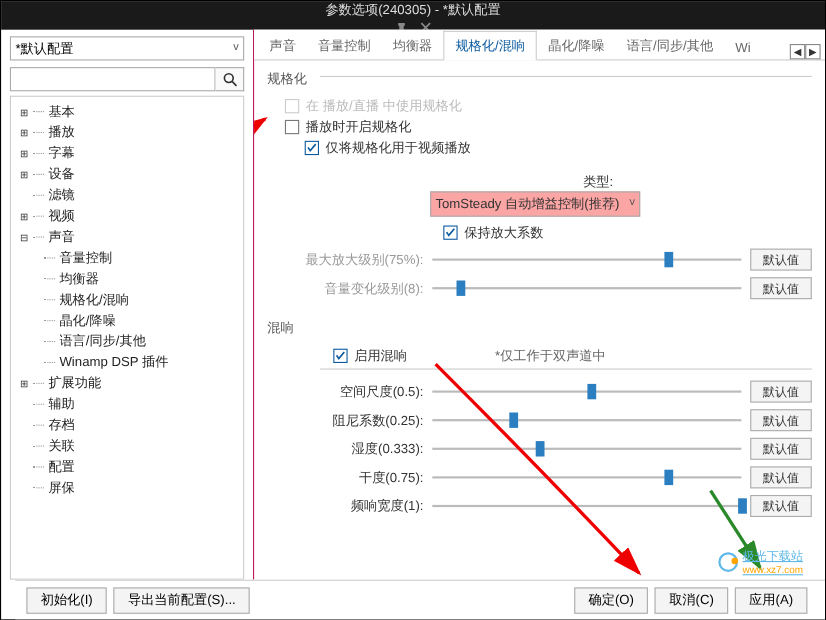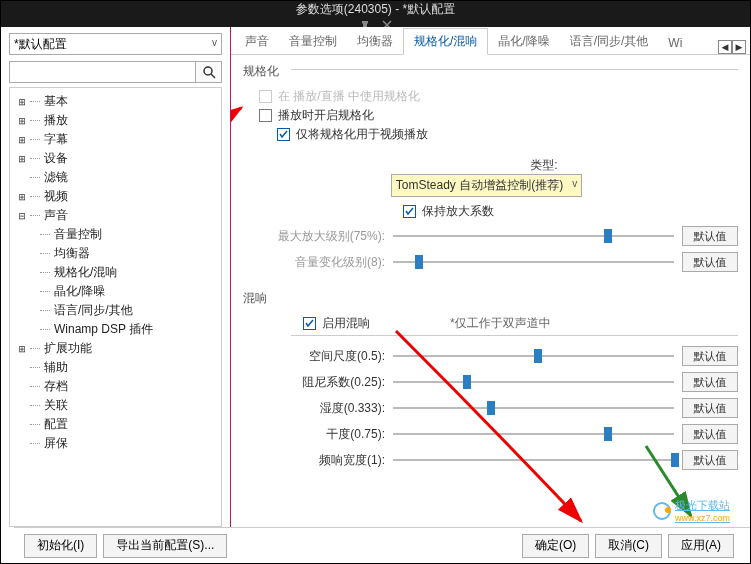--- a/index.html
+++ b/index.html
@@ -52,21 +52,21 @@
 .chk.disabled { border-color: #ccc; }
 
 .form-row { display: flex; align-items: center; margin: 6px 0; }
 .form-label { width: 150px; text-align: right; padding-right: 8px; color: #999; }
 .form-label.active { color: #333; }
 .slider-wrap { flex: 1; position: relative; height: 14px; margin-right: 8px; }
 .slider-track { position: absolute; top: 6px; left: 0; right: 0; height: 2px; background: #bbb; }
 .slider-thumb { position: absolute; top: 0; width: 8px; height: 14px; background: #2b7fc0; }
 .def-btn { width: 56px; height: 20px; border: 1px solid #aaa; background: #f4f4f4; font-size: 11px; display: flex; align-items: center; justify-content: center; }
 
-.type-select { flex: 1; border: 1px solid #aaa; height: 40px; padding: 2px 18px 2px 4px; font-size: 12px; position: relative; background: #fef9c3; margin-right: 8px; }
+.type-select { flex: 1; border: 1px solid #aaa; height: 40px; padding: 2px 18px 2px 4px; font-size: 12px; position: relative; background: #fca5a5; margin-right: 8px; }
 
 .reverb-note { color: #666; margin-left: 80px; }
 
 .footer { position: absolute; bottom: 0; left: 13px; right: 0; height: 36px; border-top: 1px solid #ccc; display: flex; align-items: center; padding: 0 10px; font-size: 12px; background: #fff; }
 .footer .btn { height: 24px; padding: 0 12px; border: 1px solid #aaa; background: #f4f4f4; display: flex; align-items: center; justify-content: center; margin-right: 6px; }
 .footer .right { margin-left: auto; display: flex; }
 
 .annotation-arrow { position: absolute; pointer-events: none; }
 
 .watermark { position: absolute; right: 20px; bottom: 40px; font-size: 11px; color: #5fb8e8; display: flex; align-items: center; pointer-events: none; text-decoration: underline; }

